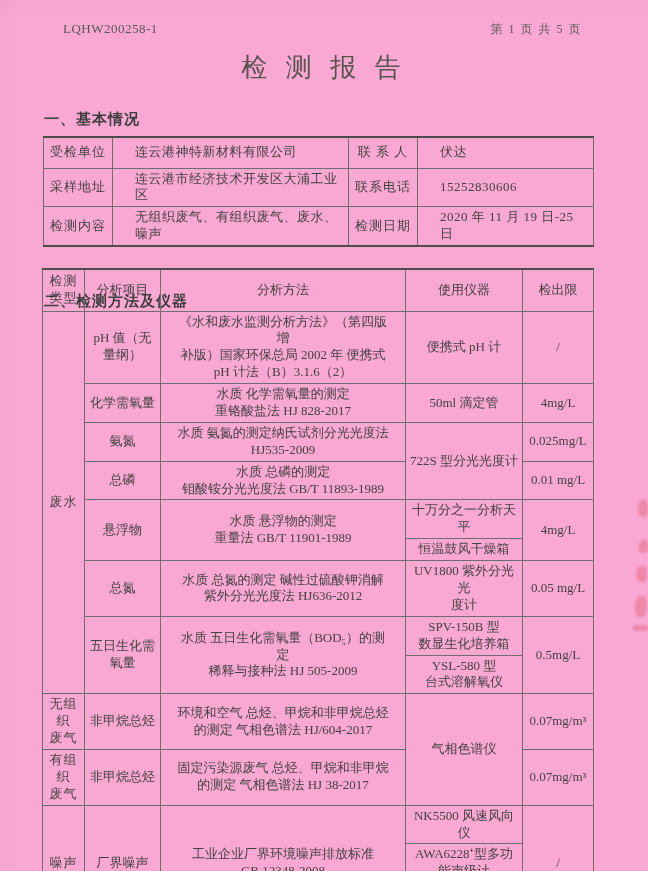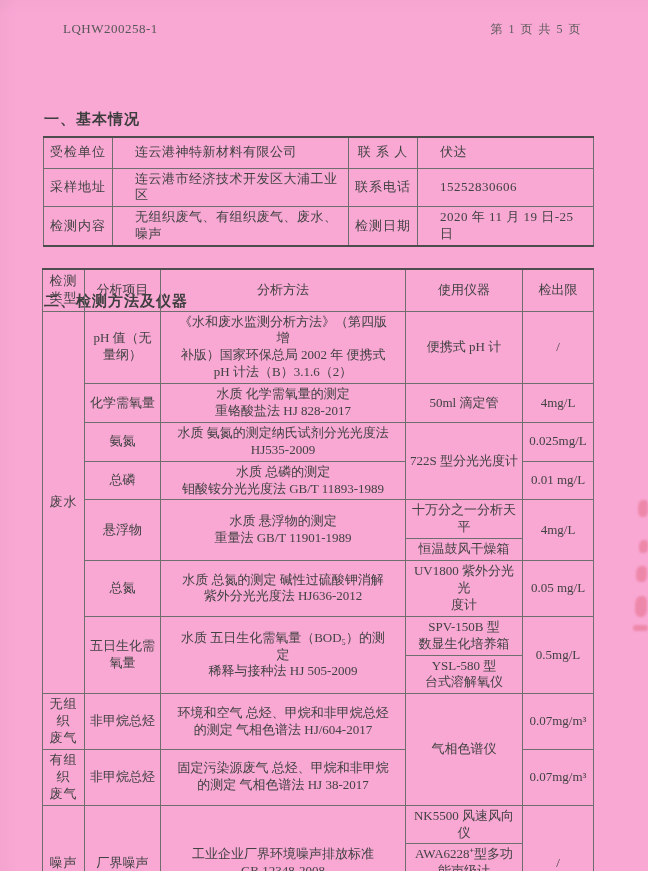--- a/index.html
+++ b/index.html
@@ -79,20 +79,21 @@
   #mark4 { left:635px; top:596px; width:12px; height:21px; }
   #mark5 { left:633px; top:625px; width:15px; height:6px; border-radius:3px; }
 </style>
 </head>
 <body>
 
 <div class="page">
 
   <div class="doc-number">LQHW200258-1</div>
   <div class="page-indicator">第 1 页 共 5 页</div>
+  <div class="report-title">检 测 报 告</div>
 
   <div class="section-heading" id="sec1-heading">一、基本情况</div>
 
   <table class="t1">
     <colgroup>
         <col style="width:69px">
         <col style="width:236px">
         <col style="width:69px">
         <col style="width:176px">
       </colgroup>

